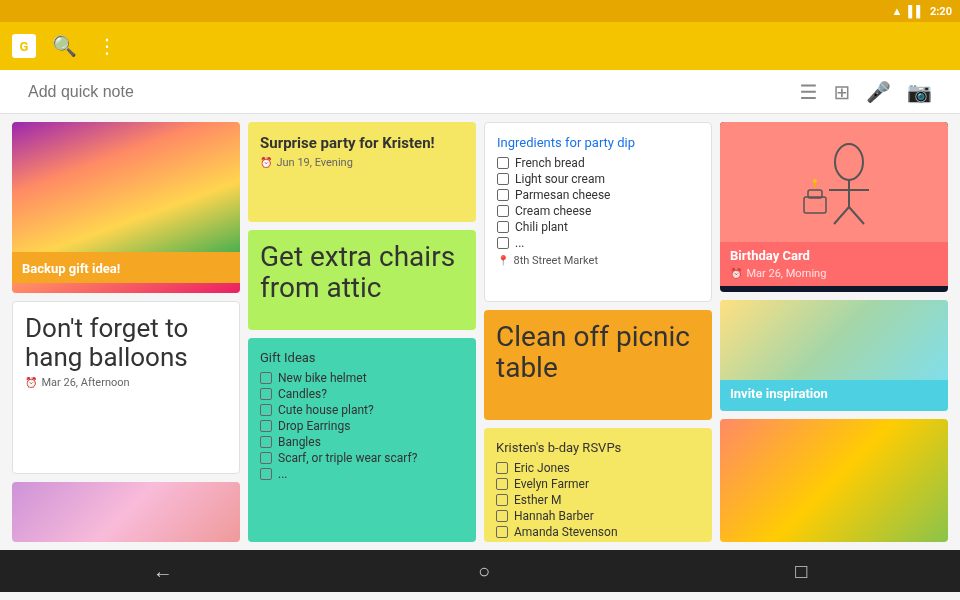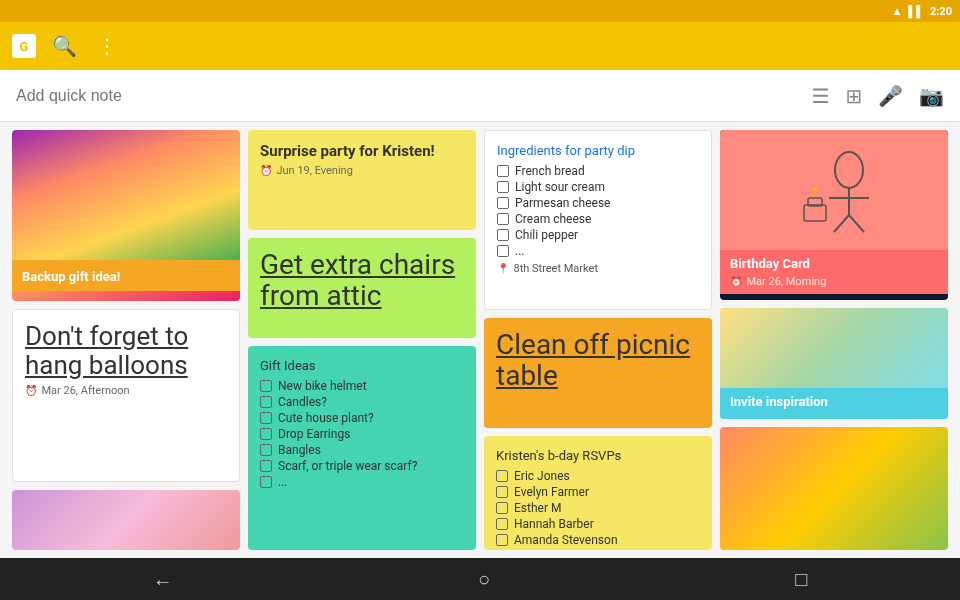--- a/index.html
+++ b/index.html
@@ -26,24 +26,24 @@
       padding: 0 12px;
       gap: 12px;
     }
     .top-bar .logo { width: 24px; height: 24px; background: #fff; border-radius: 3px; display: flex; align-items: center; justify-content: center; }
     .top-bar .logo span { font-size: 13px; font-weight: bold; color: #f5c400; }
     .top-bar .app-title { color: #fff; font-size: 20px; font-weight: 400; flex: 1; }
     .top-bar .icon-btn { color: #fff; font-size: 20px; cursor: pointer; padding: 4px; }
 
     
     .search-bar {
-      height: 52px;
+      height: 44px;
       background: #fff;
       display: flex;
-      padding: 0 16px;
+      padding: 0 28px;
       gap: 12px;
       border-bottom: 1px solid #e0e0e0;
     }
     .search-input { flex: 1; border: none; outline: none; font-size: 16px; color: #999; background: transparent; }
     .search-tools { display: flex; gap: 16px; align-items: center; }
     .search-tools span { color: #888; font-size: 20px; cursor: pointer; }
 
     
     .notes-grid {
       display: flex;
@@ -75,21 +75,21 @@
 
     .checklist-item { display: flex; align-items: flex-start; gap: 6px; font-size: 12px; color: #333; margin: 2px 0; }
     .checklist-item .cb { width: 12px; height: 12px; border: 1.5px solid #666; border-radius: 2px; flex-shrink: 0; margin-top: 1px; display: flex; align-items: center; justify-content: center; }
     .checklist-item.checked .cb { background: #aaa; border-color: #aaa; }
     .checklist-item.checked .cb::after { content: '✓'; color: #fff; font-size: 9px; }
     .checklist-item.checked span { text-decoration: line-through; color: #999; }
 
     .location { font-size: 11px; color: #555; display: flex; align-items: center; gap: 4px; margin-top: 4px; }
     .location::before { content: '📍'; font-size: 10px; }
 
-    .note-large-text { font-size: 28px; font-weight: 400; color: #333; line-height: 1.1; text-decoration: underline; }
+    .note-large-text { font-size: 28px; font-weight: 400; color: #333; line-height: 1.1; }
 
     
     .bottom-nav {
       height: 42px;
       background: #222;
       display: flex;
       justify-content: space-around;
       align-items: center;
     }
     .bottom-nav span { color: #ccc; font-size: 20px; cursor: pointer; }
@@ -201,21 +201,21 @@
         <div class="checklist-item">
             <div class="cb"></div>
             <span>Parmesan cheese</span>
           </div>
         <div class="checklist-item">
             <div class="cb"></div>
             <span>Cream cheese</span>
           </div>
         <div class="checklist-item">
             <div class="cb"></div>
-            <span>Chili pepper</span>
+            <span>Chili plant</span>
           </div>
         <div class="checklist-item">
             <div class="cb"></div>
             <span>...</span>
           </div>
       </div>
       <div class="location">8th Street Market</div>
     </div>
     <div class="note note-orange" style="min-height:110px;">
       <div class="note-large-text">Clean off picnic table</div>

